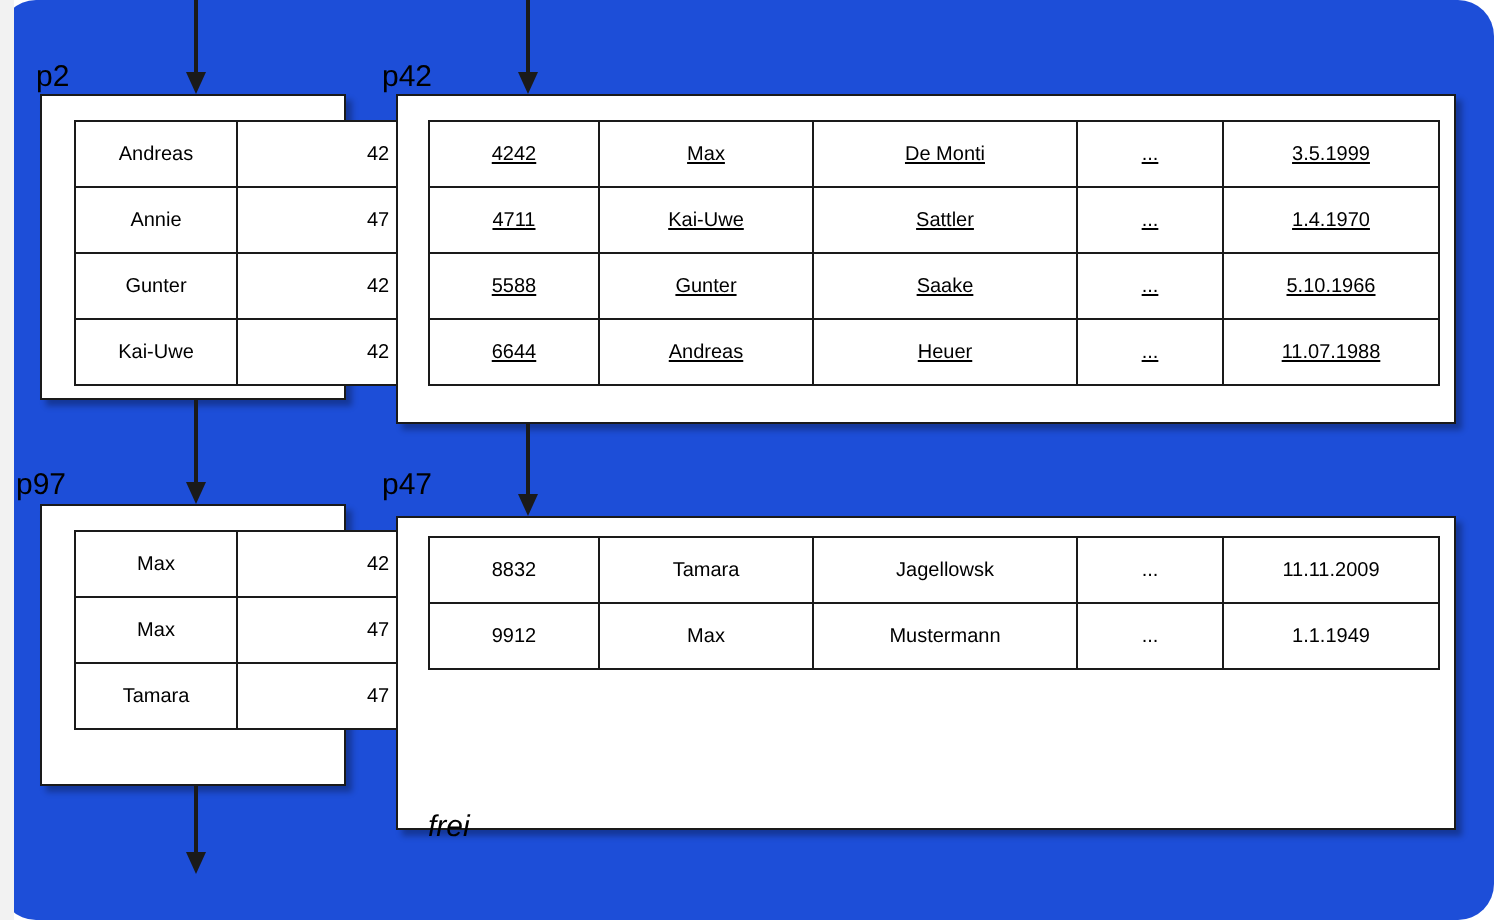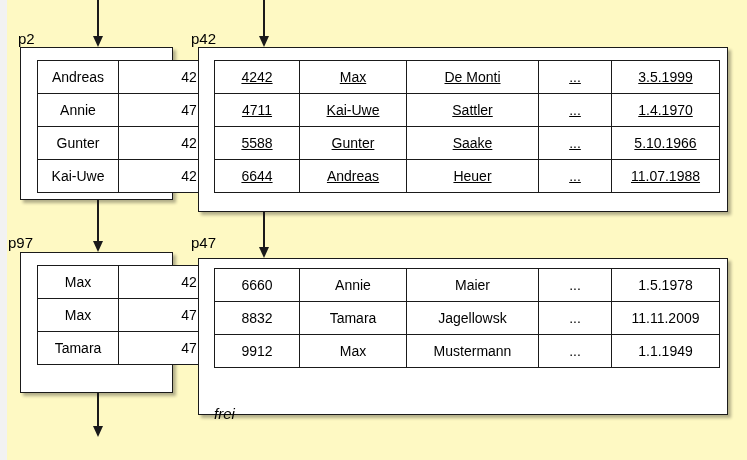--- a/index.html
+++ b/index.html
@@ -2,21 +2,21 @@
 <html><head>
 <meta charset="utf-8">
 <style>
   html,body{margin:0;padding:0;}
   body{
     width:747px;height:460px;
     background:#ffffff;
     font-family:"Liberation Sans","DejaVu Sans",sans-serif;
     overflow:hidden;
   }
-  #canvas{position:relative;width:747px;height:460px;background:#fef9c3;}
+  #canvas{position:relative;width:747px;height:460px;background:#1d4ed8;border-radius:18px;}
   .edge-strip{position:absolute;left:0;top:0;width:7px;height:460px;background:#f2f2f2;}
 
   
   .page{
     position:absolute;
     background:#ffffff;
     border:1.6px solid #1a1a1a;
     box-shadow:3px 3px 3px rgba(0,0,0,0.30);
     box-sizing:border-box;
   }
@@ -32,21 +32,21 @@
   .tbl{
     position:absolute;
     border-collapse:collapse;
     background:#fff;
     table-layout:fixed;
   }
   .tbl td{
     border:1.3px solid #1a1a1a;
     text-align:center;
     vertical-align:middle;
-    font-size:14px;
+    font-size:10px;
     color:#000;
     padding:0;
     height:32px;
     white-space:nowrap;
   }
 
   
   .small td.c-name{width:80px;}
   .small td.c-val{width:44px;padding-left:48px;}
 
@@ -184,27 +184,20 @@
       </tr>
     </tbody>
   </table>
 
   <div class="page-label" style="left:191px;top:234px;">p47</div>
   <div class="page" style="left:198px;top:258px;width:530px;height:157px;">
   </div>
   <table class="tbl big" style="left:214px;top:268px;width:500px;">
     <tbody>
       <tr>
-        <td class="c-id">6660</td>
-        <td class="c-first">Annie</td>
-        <td class="c-last">Maier</td>
-        <td class="c-dots">...</td>
-        <td class="c-date">1.5.1978</td>
-      </tr>
-      <tr>
         <td class="c-id">8832</td>
         <td class="c-first">Tamara</td>
         <td class="c-last">Jagellowsk</td>
         <td class="c-dots">...</td>
         <td class="c-date">11.11.2009</td>
       </tr>
       <tr>
         <td class="c-id">9912</td>
         <td class="c-first">Max</td>
         <td class="c-last">Mustermann</td>

